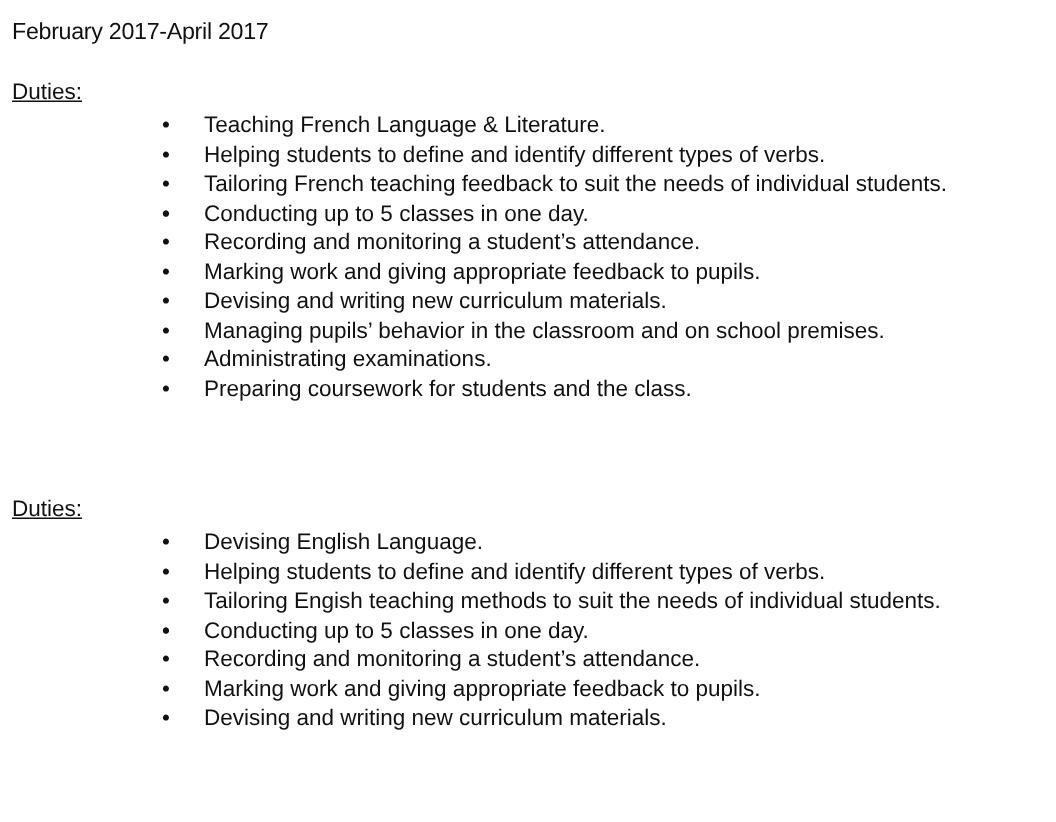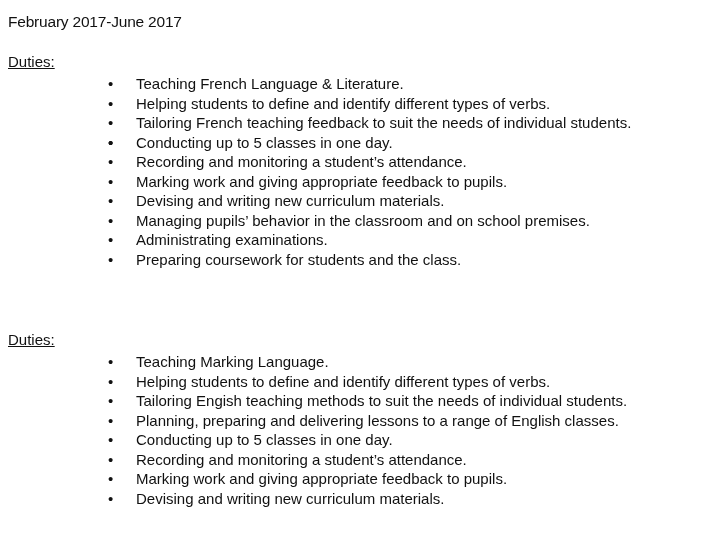--- a/index.html
+++ b/index.html
@@ -63,21 +63,21 @@
     top: 0;
   }
 </style>
 </head>
 <body>
 
 <div class="page" style="background: rgb(255, 255, 255); color: rgb(17, 17, 17);">
 
   <section class="entry">
     <div class="entry-header">
-      <span class="entry-dates">February 2017-June 2017</span>
+      <span class="entry-dates">February 2017-April 2017</span>
     </div>
     <div class="duties-label">Duties:</div>
     <ul class="duties-list">
 
     <li class="duty">
         <span class="bullet">•</span>
         <span class="duty-text">Teaching French Language &amp; Literature.</span>
       </li>
         <li class="duty">
         <span class="bullet">•</span>
@@ -122,33 +122,32 @@
   </section>
 
   <section class="entry">
     <div class="entry-header">
     </div>
     <div class="duties-label">Duties:</div>
     <ul class="duties-list">
 
     <li class="duty">
         <span class="bullet">•</span>
-        <span class="duty-text">Teaching Marking Language.</span>
+        <span class="duty-text">Devising English Language.</span>
       </li>
         <li class="duty">
         <span class="bullet">•</span>
         <span class="duty-text">Helping students to define and identify different types of verbs.</span>
       </li>
         <li class="duty">
         <span class="bullet">•</span>
         <span class="duty-text">Tailoring Engish teaching methods to suit the needs of individual students.</span>
       </li>
         <li class="duty">
         <span class="bullet">•</span>
-        <span class="duty-text">Planning, preparing and delivering lessons to a range of English classes.</span>
       </li>
         <li class="duty">
         <span class="bullet">•</span>
         <span class="duty-text">Conducting up to 5 classes in one day.</span>
       </li>
         <li class="duty">
         <span class="bullet">•</span>
         <span class="duty-text">Recording and monitoring a student’s attendance.</span>
       </li>
         <li class="duty">

